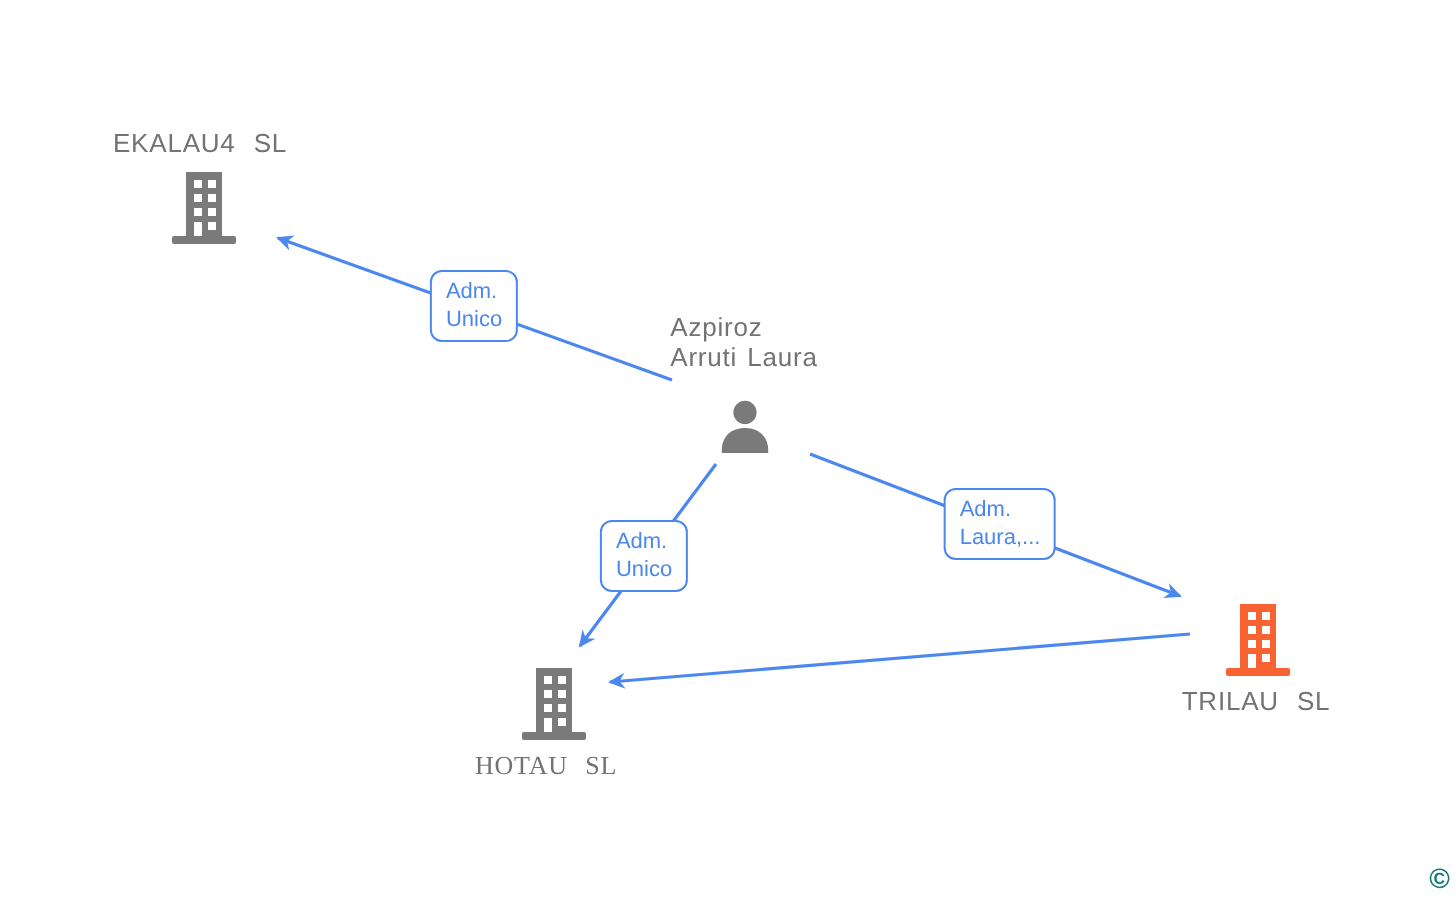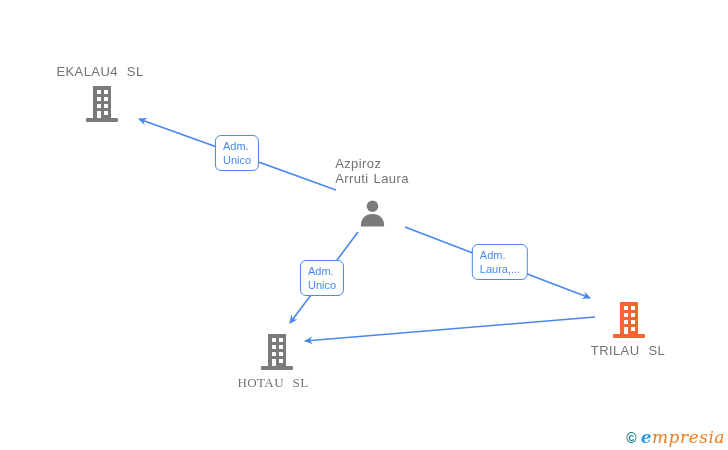--- a/index.html
+++ b/index.html
@@ -173,16 +173,15 @@
     <div>Adm.</div>
     <div>Unico</div>
   </div>
   <div class="edge-label edge-label-3">
     <div>Adm.</div>
     <div>Laura,...</div>
   </div>
 
   <div class="footer">
     <span class="copy">©</span>
-    <span class="brand"><span class="brand-e">e</span><span class="brand-rest">mpresia</span></span>
   </div>
 
 </div>
 
 </body></html>

